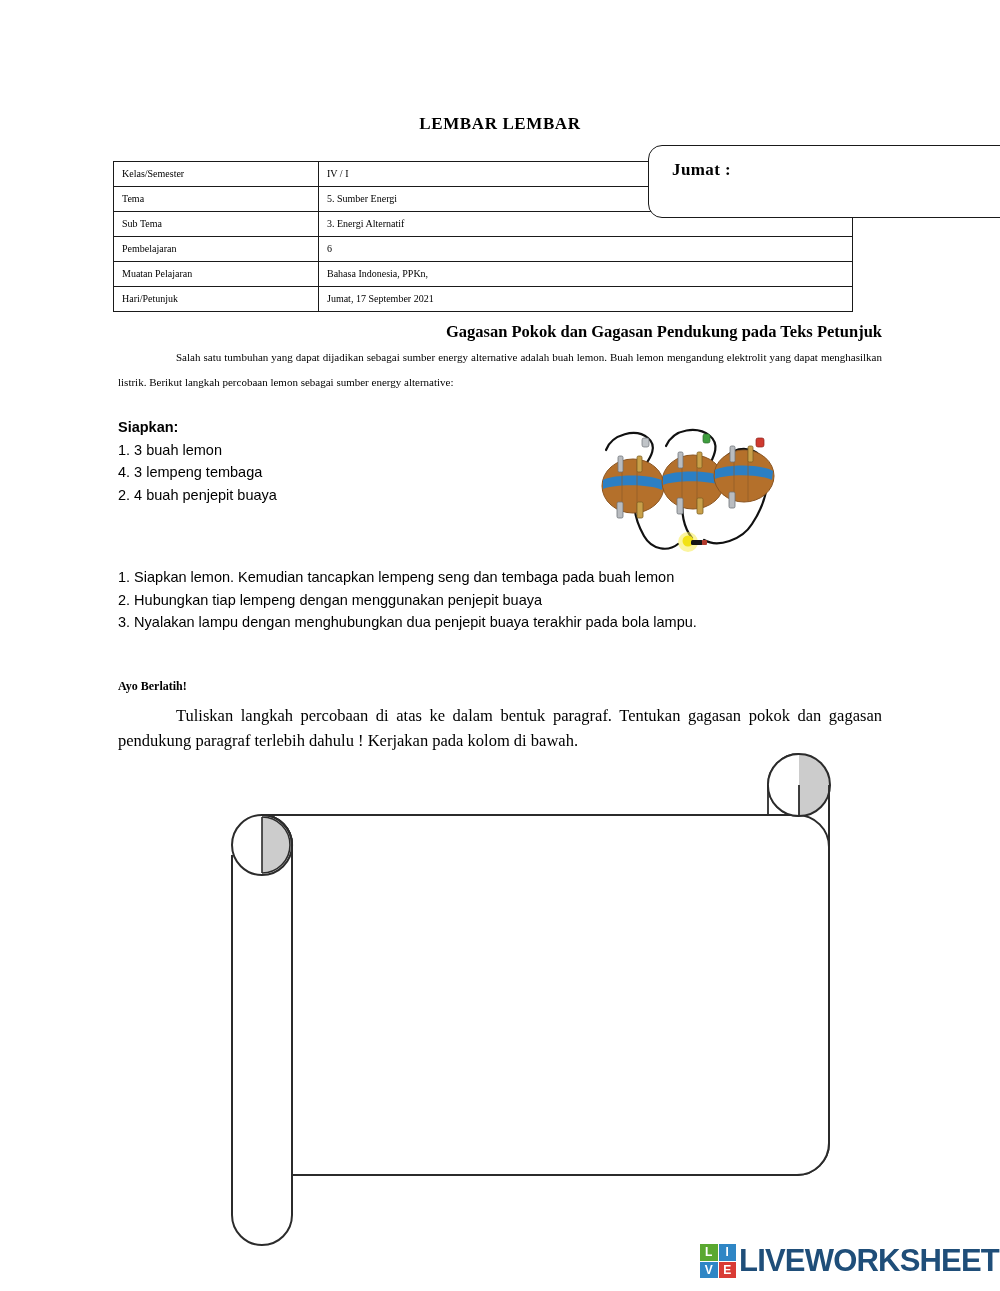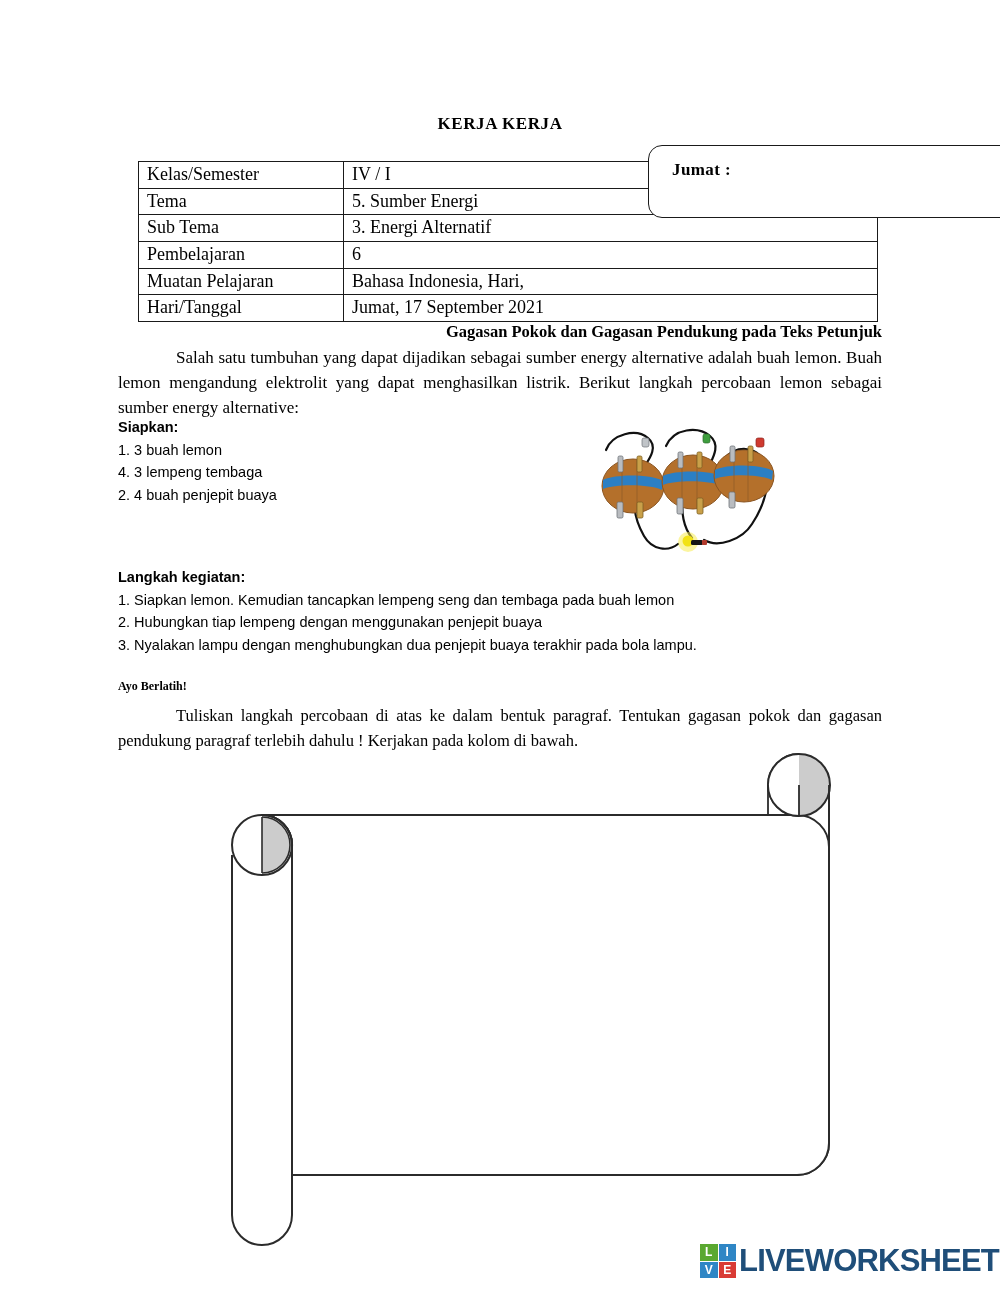--- a/index.html
+++ b/index.html
@@ -25,26 +25,26 @@
     text-align: center;
     font-family: "Liberation Serif", serif;
     font-weight: bold;
     font-size: 17px;
     letter-spacing: 0.6px;
   }
 
   
   #info-table {
     position: absolute;
-    left: 138px;
+    left: 113px;
     top: 161px;
     width: 740px;
     border-collapse: collapse;
     font-family: "Liberation Serif", serif;
-    font-size: 18px;
+    font-size: 10px;
   }
   #info-table td {
     border: 1px solid #1a1a1a;
     padding: 2px 8px 3px 8px;
     height: 19px;
     line-height: 1.15;
     vertical-align: middle;
   }
   #info-table td.label-cell { width: 188px; }
 
@@ -84,21 +84,21 @@
 
   
   #intro-paragraph {
     position: absolute;
     left: 118px;
     top: 345px;
     width: 764px;
     text-align: justify;
     text-indent: 58px;
     font-family: "Liberation Serif", serif;
-    font-size: 17px;
+    font-size: 11px;
     line-height: 25px;
   }
 
   
   .sans-block {
     position: absolute;
     font-family: "Liberation Sans", sans-serif;
     font-size: 14.5px;
     line-height: 22.6px;
   }
@@ -179,21 +179,21 @@
     font-family: "Liberation Sans", sans-serif;
     font-weight: bold;
     font-size: 31px;
     letter-spacing: -0.8px;
     color: #1f4e79;
   }
 </style>
 </head>
 <body>
 
-<div id="doc-title">KERJA KERJA</div>
+<div id="doc-title">LEMBAR LEMBAR</div>
 
 <table id="info-table">
   <tbody>
     <tr>
       <td class="label-cell">Kelas/Semester</td>
       <td>IV / I</td>
     </tr>
     <tr>
       <td class="label-cell">Tema</td>
       <td>5. Sumber Energi</td>
@@ -201,44 +201,43 @@
     <tr>
       <td class="label-cell">Sub Tema</td>
       <td>3. Energi Alternatif</td>
     </tr>
     <tr>
       <td class="label-cell">Pembelajaran</td>
       <td>6</td>
     </tr>
     <tr>
       <td class="label-cell">Muatan Pelajaran</td>
-      <td>Bahasa Indonesia, Hari,</td>
-    </tr>
-    <tr>
-      <td class="label-cell">Hari/Tanggal</td>
+      <td>Bahasa Indonesia, PPKn,</td>
+    </tr>
+    <tr>
+      <td class="label-cell">Hari/Petunjuk</td>
       <td>Jumat, 17 September 2021</td>
     </tr>
   </tbody>
 </table>
 
 <div id="nama-box"></div>
 <div id="nama-label">Jumat  :</div>
 
 <div id="section-heading">Gagasan Pokok dan Gagasan Pendukung pada Teks Petunjuk</div>
 <div id="intro-paragraph">Salah satu tumbuhan yang dapat dijadikan sebagai sumber energy alternative adalah buah lemon. Buah lemon mengandung elektrolit yang dapat menghasilkan listrik. Berikut langkah percobaan lemon sebagai sumber energy alternative:</div>
 
 <div id="siapkan-block" class="sans-block">
   <div class="blk-title">Siapkan:</div>
   <div>1. 3 buah lemon</div>
   <div>4. 3 lempeng tembaga</div>
   <div>2. 4 buah penjepit buaya</div>
 </div>
 
 <div id="langkah-block" class="sans-block">
-  <div class="blk-title">Langkah kegiatan:</div>
   <div>1.  Siapkan lemon. Kemudian tancapkan lempeng seng dan tembaga pada buah lemon</div>
   <div>2. Hubungkan tiap lempeng dengan menggunakan penjepit buaya</div>
   <div>3. Nyalakan lampu dengan menghubungkan dua penjepit buaya terakhir pada bola lampu.</div>
 </div>
 
 <div id="ayo-heading">Ayo Berlatih!</div>
 <div id="ayo-paragraph">Tuliskan langkah percobaan di atas ke dalam bentuk paragraf. Tentukan gagasan pokok dan gagasan pendukung paragraf terlebih dahulu ! Kerjakan pada kolom di bawah.</div>
 
 <svg id="lemon-figure" viewBox="0 0 186 130">
 

